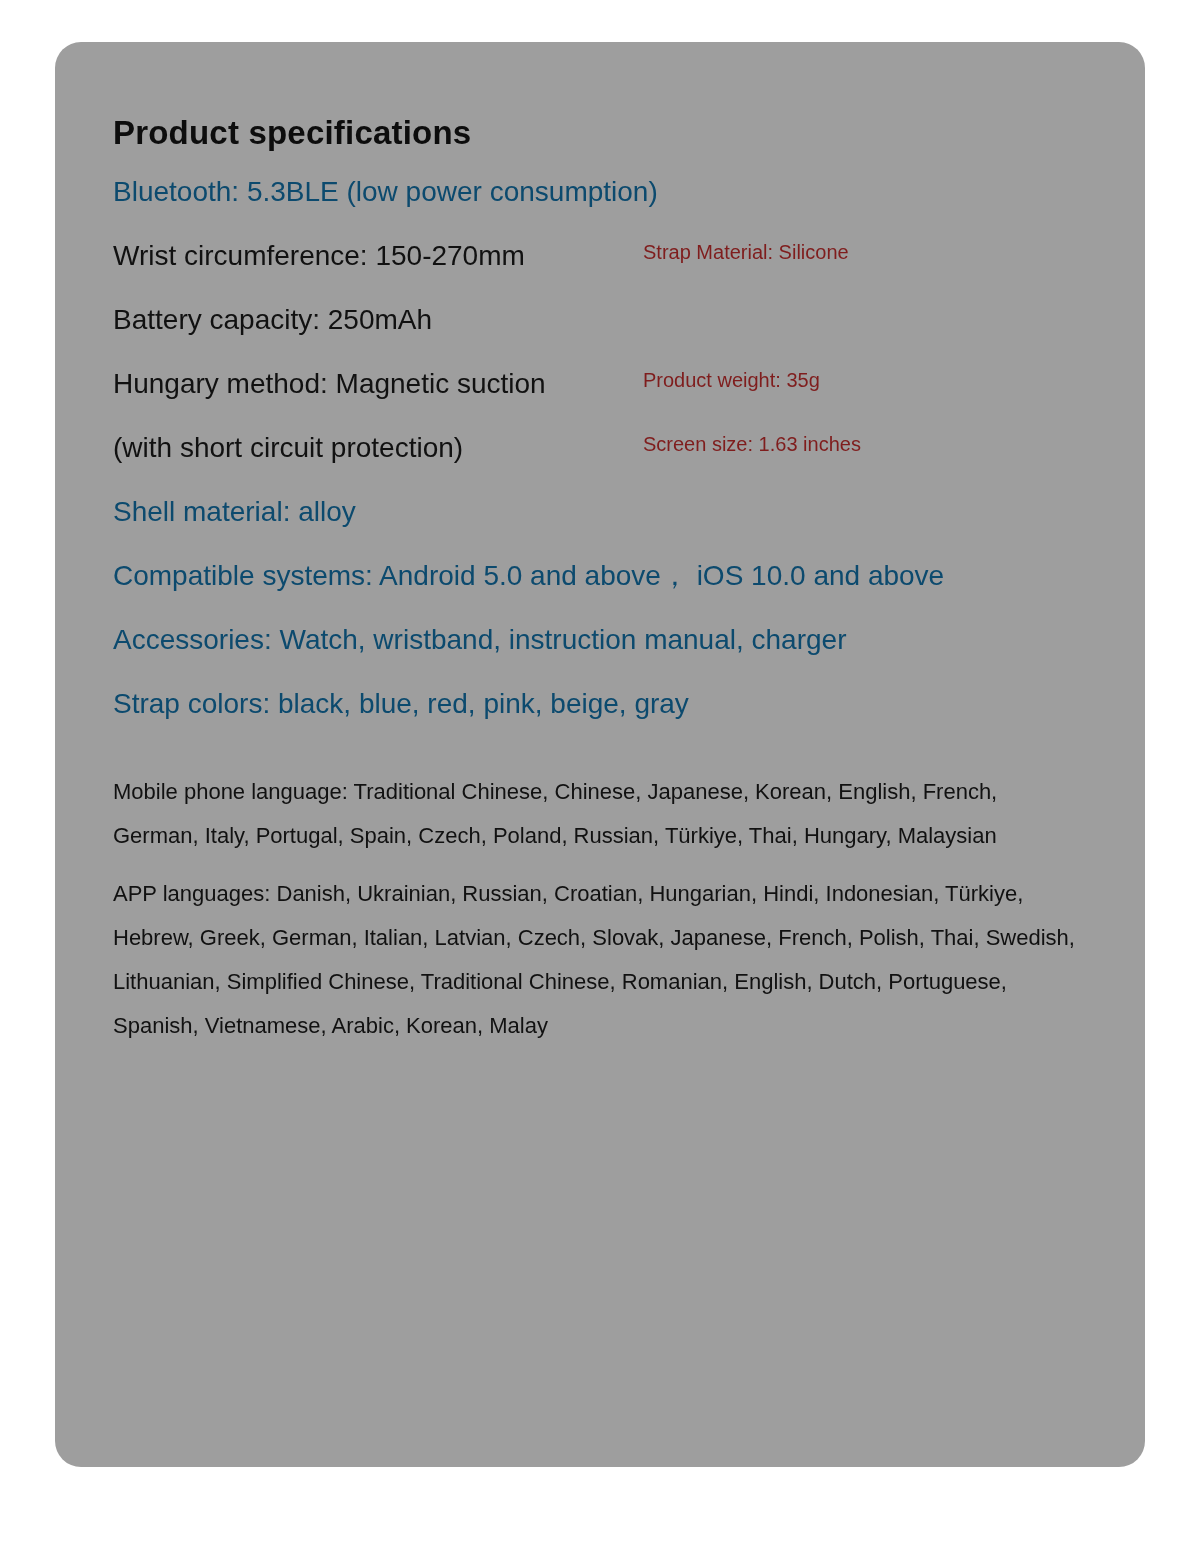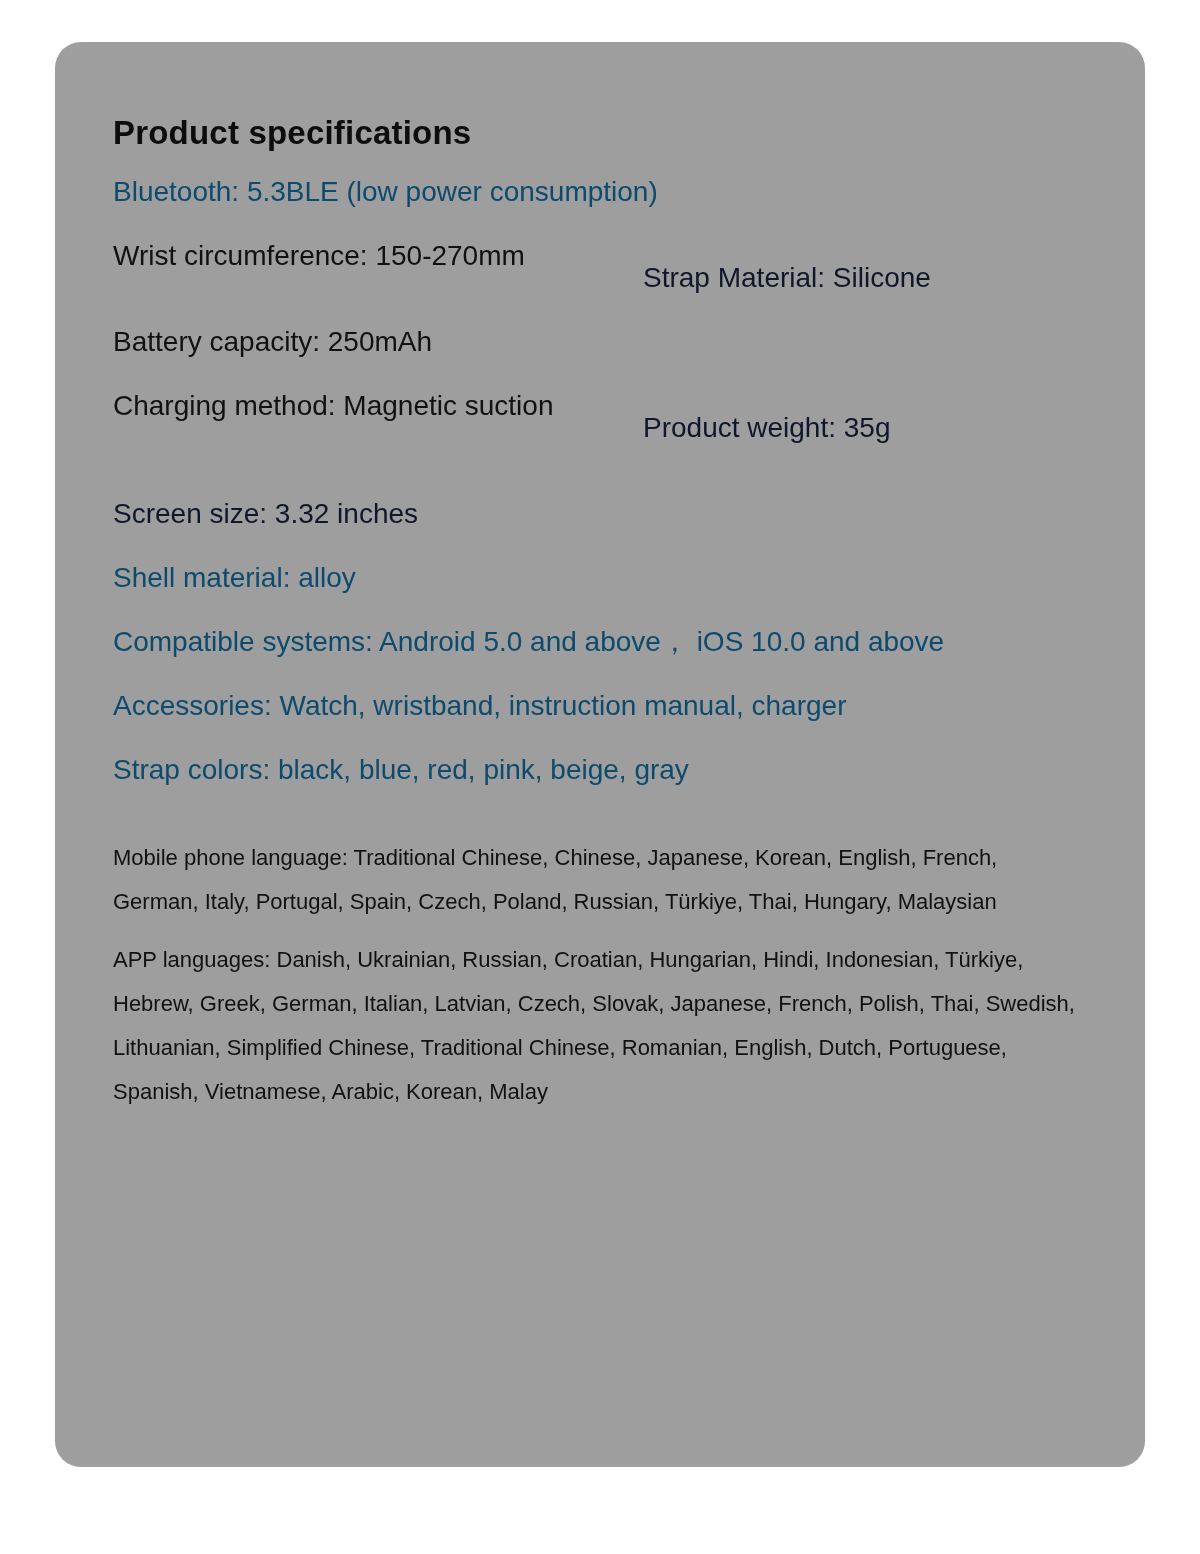--- a/index.html
+++ b/index.html
@@ -49,25 +49,24 @@
   }
   .col-left {
     width: 530px;
     font-size: 28px;
     color: #111111;
     line-height: 1.0;
     white-space: nowrap;
     flex: 0 0 530px;
   }
   .col-right {
-    font-size: 28px;
-    color: #0f172a;
+    font-size: 20px;
+    color: #7f1d1d;
     line-height: 1.0;
     white-space: nowrap;
-    margin-top: 22px;
   }
   .para-small {
     font-size: 22px;
     color: #111111;
     line-height: 2.0;
     margin: 0 0 14px 0;
     max-width: 1010px;
   }
   .spacer-16 { height: 16px; }
 </style>
@@ -85,26 +84,27 @@
     <div class="row2">
       <div class="col-left">Wrist circumference: 150-270mm</div>
       <div class="col-right">Strap Material: Silicone</div>
     </div>
 
     <div class="row2">
       <div class="col-left">Battery capacity: 250mAh</div>
     </div>
 
     <div class="row2">
-      <div class="col-left">Charging method: Magnetic suction</div>
+      <div class="col-left">Hungary method: Magnetic suction</div>
       <div class="col-right">Product weight: 35g</div>
     </div>
 
     <div class="row2">
-      <div class="col-right">Screen size: 3.32 inches</div>
+      <div class="col-left">(with short circuit protection)</div>
+      <div class="col-right">Screen size: 1.63 inches</div>
     </div>
 
   </div>
 
   <p class="line-full">Shell material: alloy</p>
 
   <p class="line-full">Compatible systems: Android 5.0 and above，  iOS 10.0 and above</p>
 
   <p class="line-full">Accessories: Watch, wristband, instruction manual, charger</p>
 

